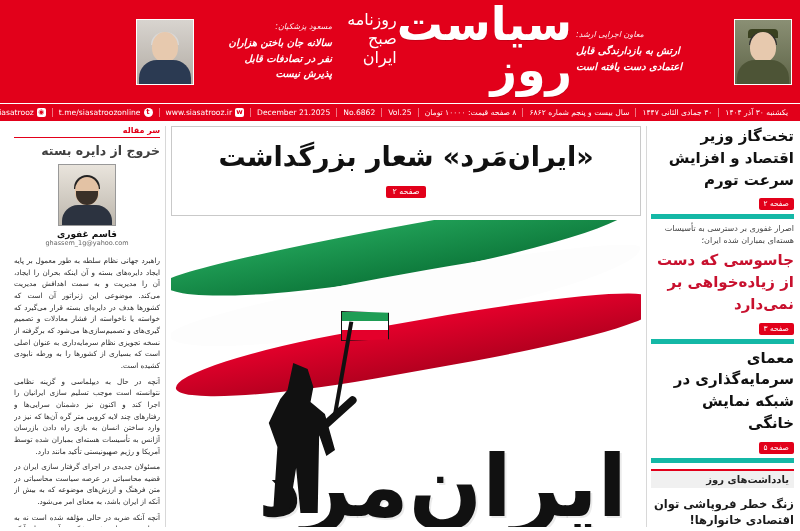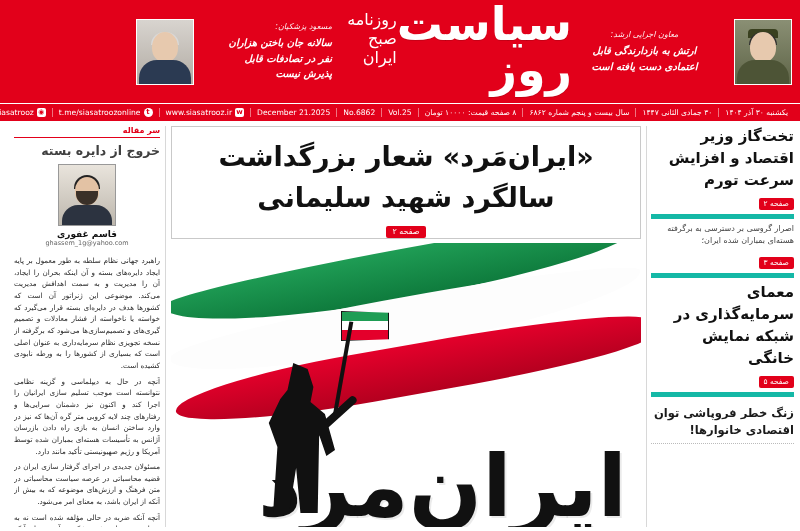--- a/index.html
+++ b/index.html
@@ -86,21 +86,21 @@
   .face.gen .hair { background: #2e2e2e; }
   .face.gen .cap {
     width: 30px; height: 9px; background: #39401f;
     position: absolute; left: 50%; transform: translateX(-50%); bottom: 46px; border-radius: 4px 4px 0 0;
   }
 
   .mh-teaser-text {
     color: #ffffff;
     font-size: 9.5px;
     line-height: 1.55;
-    text-align: center;
+    text-align: left;
   }
   .mh-teaser-text .kicker {
     font-size: 8px;
     opacity: 0.92;
     display: block;
     margin-bottom: 2px;
   }
   .mh-teaser-text .lede {
     font-size: 10px;
     font-weight: bold;
@@ -207,21 +207,21 @@
   }
 
   
   .col-center {
     width: 470px;
     display: flex; flex-direction: column;
     position: relative;
   }
   .headline-box {
     border: 1px solid #c9c9c9;
-    padding: 10px 12px 0 12px;
+    padding: 10px 12px 17px 12px;
     text-align: center;
   }
   .headline {
     margin: 0;
     font-size: 27px;
     line-height: 1.5;
     font-weight: bold;
     color: #111;
     direction: rtl;
   }
@@ -408,41 +408,42 @@
 <div class="page">
 
   <div class="col-right">
 
     <div class="teaser">
       <h3>تخت‌گاز وزیر اقتصاد و افزایش سرعت تورم</h3>
       <span class="pagebadge">صفحه ۲</span>
     </div>
 
     <div class="teaser red">
-      <div class="kick">اصرار گروسی بر دسترسی به برگرفته هسته‌ای بمباران شده ایران؛</div>
+      <div class="kick">اصرار غفوری بر دسترسی به تأسیسات هسته‌ای بمباران شده ایران؛</div>
+      <h3>جاسوسی که دست از زیاده‌خواهی بر نمی‌دارد</h3>
       <span class="pagebadge">صفحه ۳</span>
     </div>
 
     <div class="teaser">
       <h3>معمای سرمایه‌گذاری در شبکه نمایش خانگی</h3>
       <span class="pagebadge">صفحه ۵</span>
     </div>
 
+    <div class="section-head">یادداشت‌های روز</div>
 
     <div class="mini">
       <h4>زنگ خطر فروپاشی توان اقتصادی خانوارها!</h4>
 
     </div>
 
   </div>
 
   <div class="col-center">
     <div class="headline-box">
       <h1 class="headline">«ایران‌مَرد» شعار بزرگداشت</h1>
-      <h1 class="headline">سالگرد شهید سلیمانی</h1>
       <div><span class="sub-badge">صفحه ۲</span></div>
     </div>
 
     <div class="art">
       <div class="flag">
         <div class="band green"></div>
         <div class="band white"></div>
         <div class="band red"></div>
       </div>
       <div class="calligraphy">ایران‌مرد</div>

